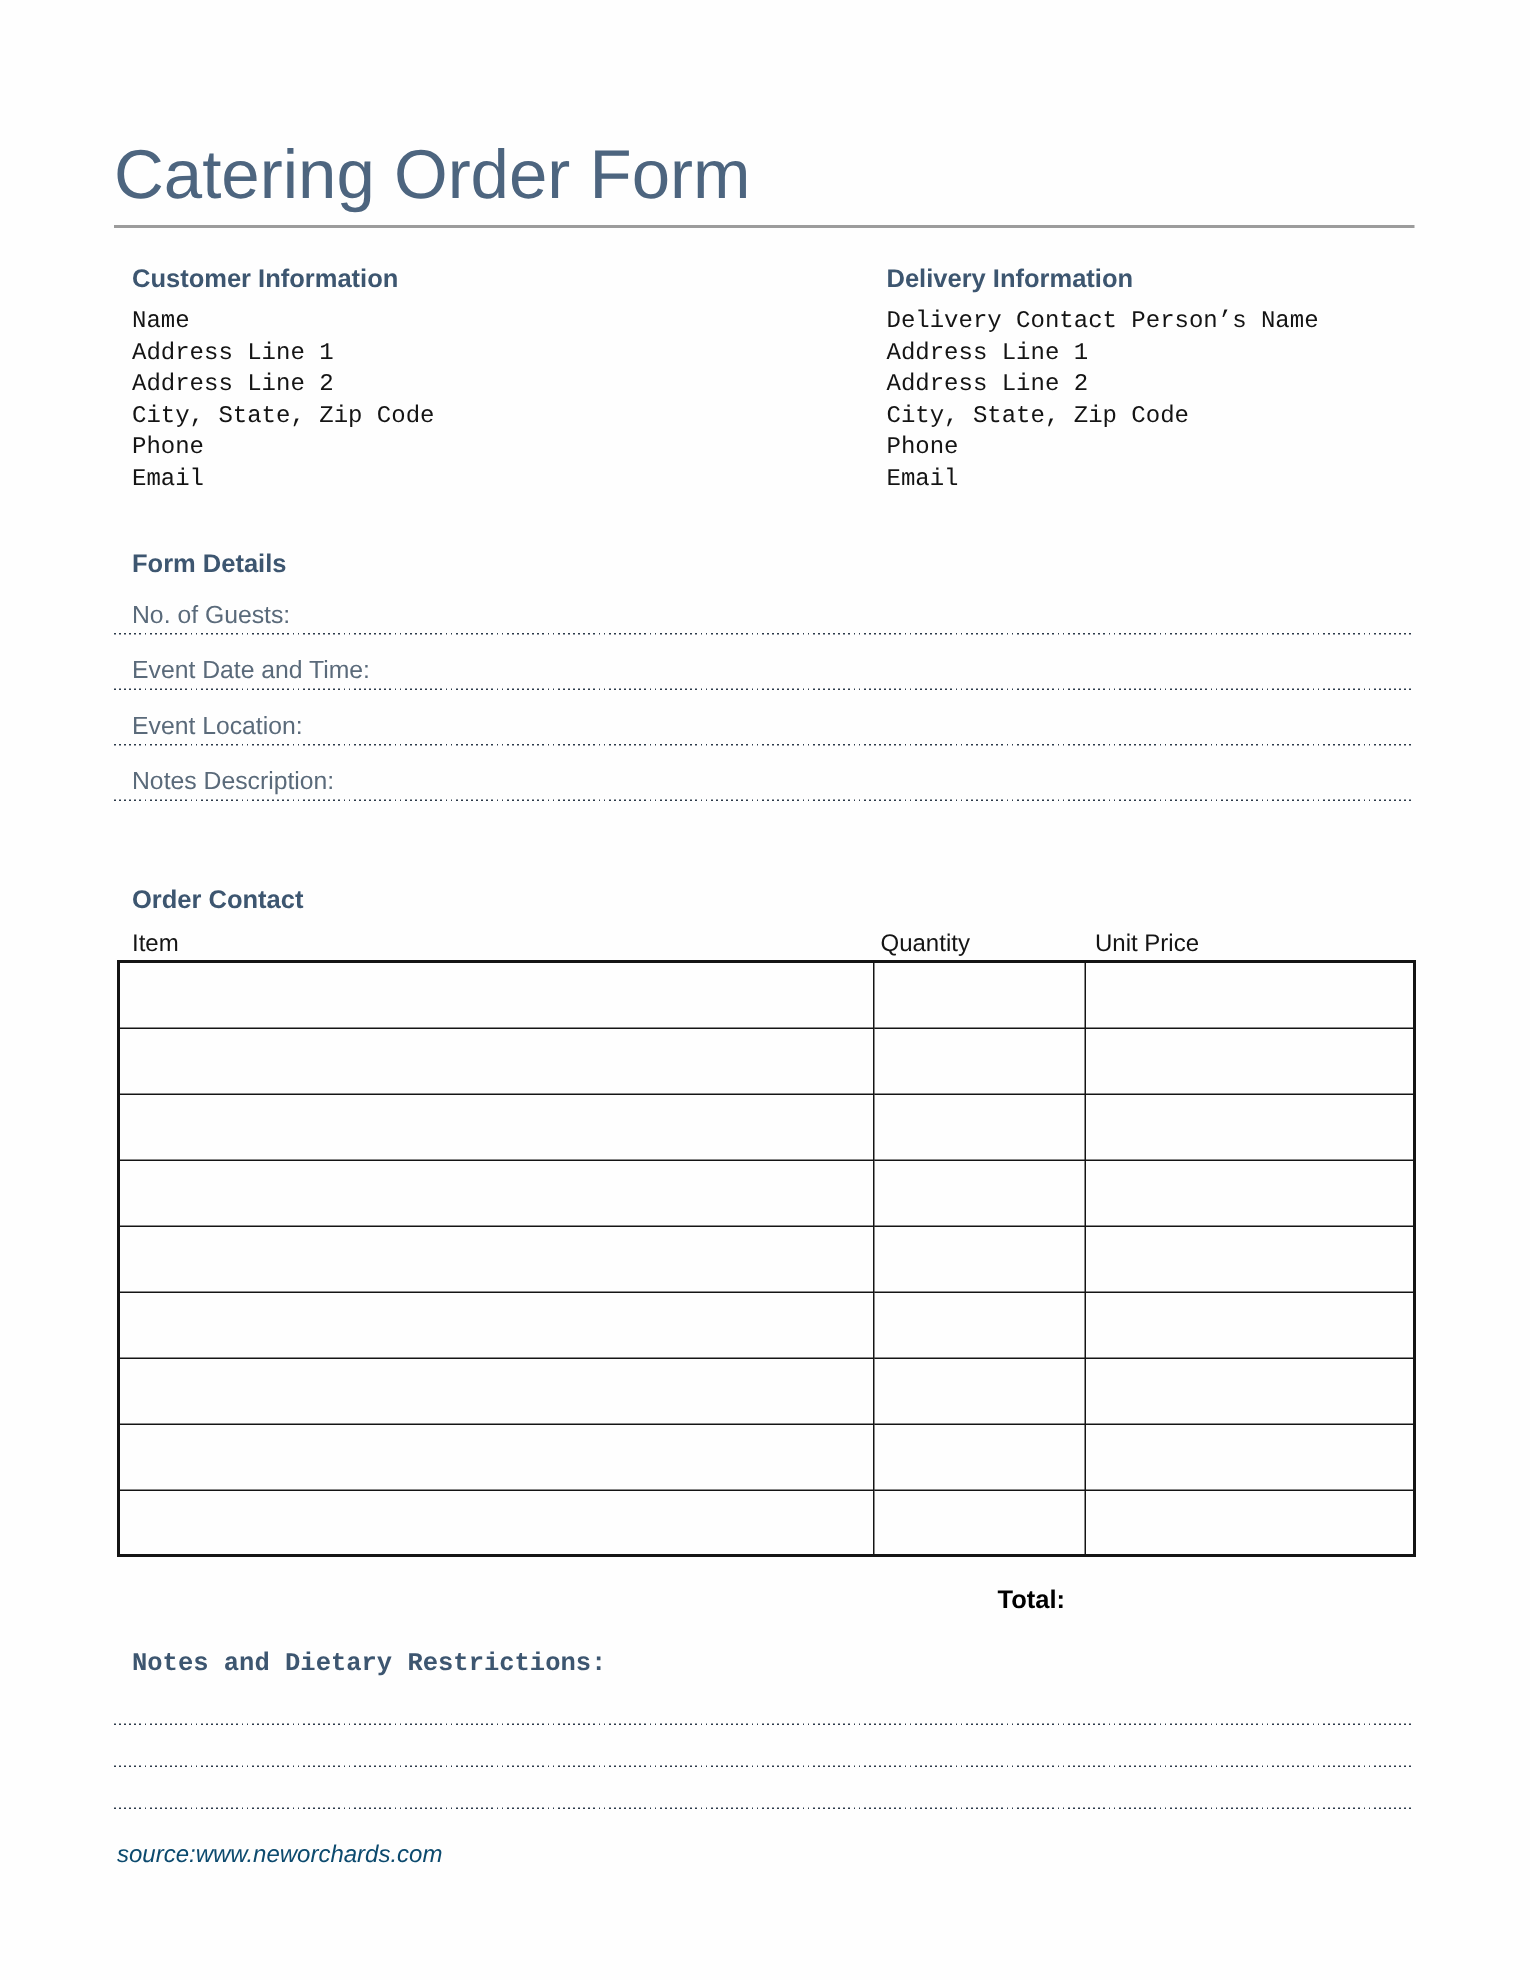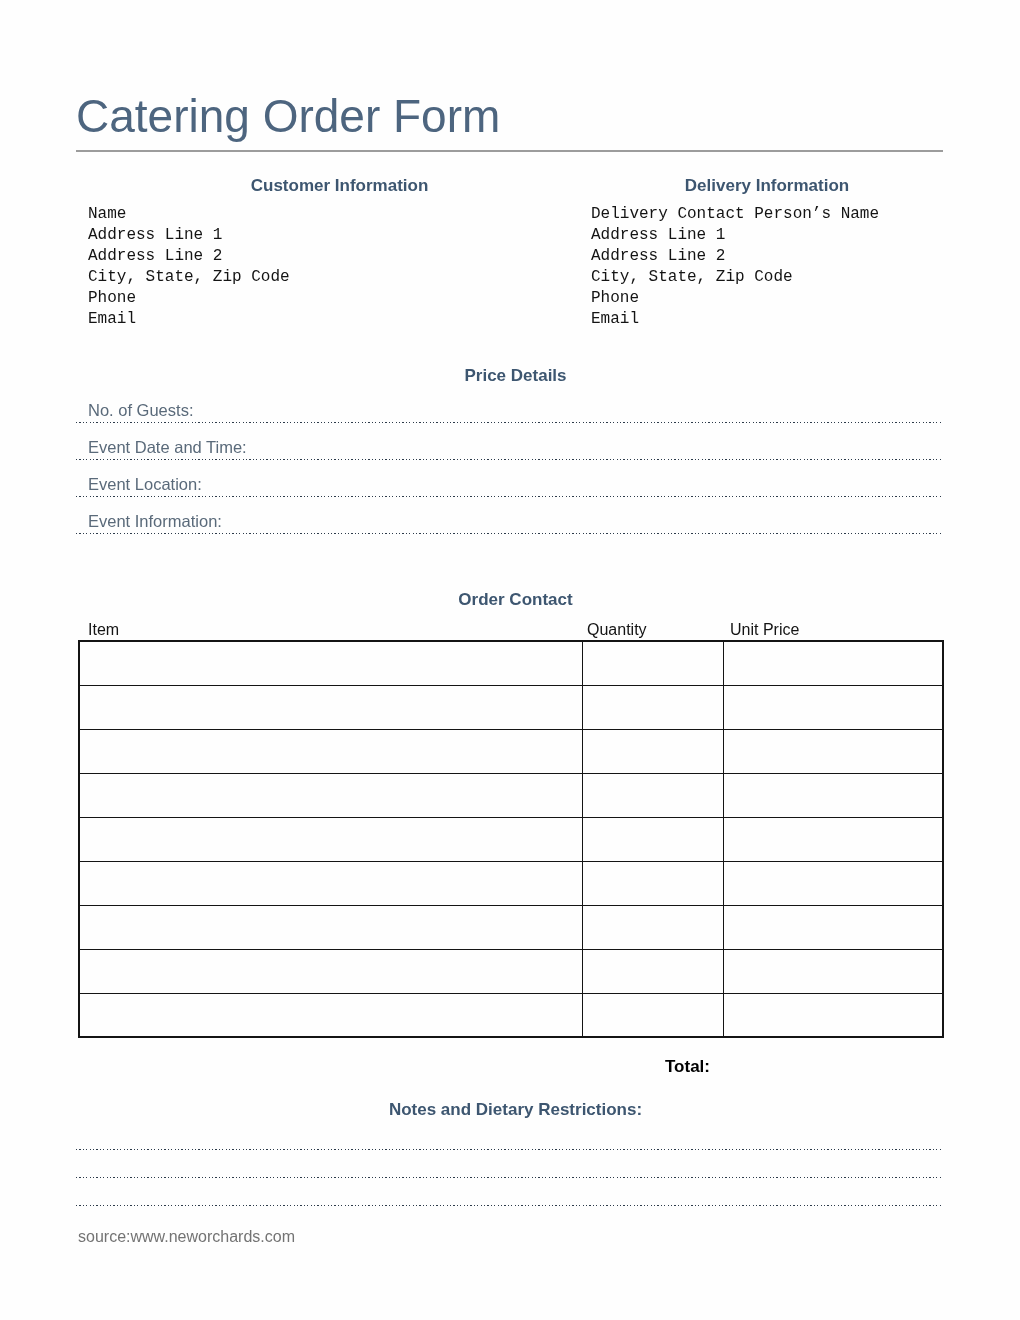--- a/index.html
+++ b/index.html
@@ -30,21 +30,20 @@
   }
   .title-rule { height: 2px; background: #9c9c9c; margin-top: 6px; }
 
   
   .section-heading {
     margin: 0;
     font-size: 17px;
     line-height: 20px;
     font-weight: 700;
     color: #3d5670;
-    text-align: center;
   }
   .indent { padding-left: 12px; }
 
   
   .info-cols { display: flex; margin-top: 24px; }
   .info-col-customer { width: 515px; }
   .info-col-delivery { flex: 1; }
   .info-fields { margin-top: 8px; font-size: 16px; line-height: 21px; color: #141414; font-family: Liberation Mono, monospace; }
   .info-fields div { white-space: nowrap; }
 
@@ -77,34 +76,35 @@
   .col-item  { width: 503px; }
   .col-qty   { width: 141px; }
   .col-price { width: 220px; }
 
   
   .total-row { margin-top: 18px; padding-left: 589px; font-size: 17px; line-height: 21px; }
   .total-label { font-weight: 700; color: #000; }
   .total-value { display: inline-block; min-width: 80px; }
 
   
-  .notes-section { margin-top: 23px; }
+  .notes-section { margin-top: 23px; font-family: Liberation Mono, monospace; }
   .notes-lines { margin-top: 2px; }
   .note-line {
     height: 28px;
     background: repeating-linear-gradient(90deg, #2c3a4a 0 1.2px, transparent 1.2px 3.4px) left bottom / 100% 1.5px no-repeat;
   }
 
   
   .source {
     margin-top: 21px;
     padding-left: 2px;
     font-size: 16px;
     line-height: 20px;
-    color: #737373;
+    color: #0c4a6e;
+    font-style: italic;
   }
 </style>
 </head>
 <body>
 
 <div class="page">
 
   <header class="hpad">
     <h1 class="title">Catering Order Form</h1>
     <div class="title-rule"></div>
@@ -129,35 +129,35 @@
         <div>Address Line 1</div>
         <div>Address Line 2</div>
         <div>City, State, Zip Code</div>
         <div>Phone</div>
         <div>Email</div>
       </div>
     </div>
   </section>
 
   <section class="event-section hpad">
-    <h2 class="section-heading indent">Price Details</h2>
+    <h2 class="section-heading indent">Form Details</h2>
     <div class="fill-row">
       <span>No. of Guests:</span>
       <span class="fill-value"></span>
     </div>
     <div class="fill-row">
       <span>Event Date and Time:</span>
       <span class="fill-value"></span>
     </div>
     <div class="fill-row">
       <span>Event Location:</span>
       <span class="fill-value"></span>
     </div>
     <div class="fill-row">
-      <span>Event Information:</span>
+      <span>Notes Description:</span>
       <span class="fill-value"></span>
     </div>
   </section>
 
   <section class="order-section hpad">
     <h2 class="section-heading indent">Order Contact</h2>
     <div class="order-col-headers">
       <span class="och-item">Item</span>
       <span class="och-qty">Quantity</span>
       <span class="och-price">Unit Price</span>

